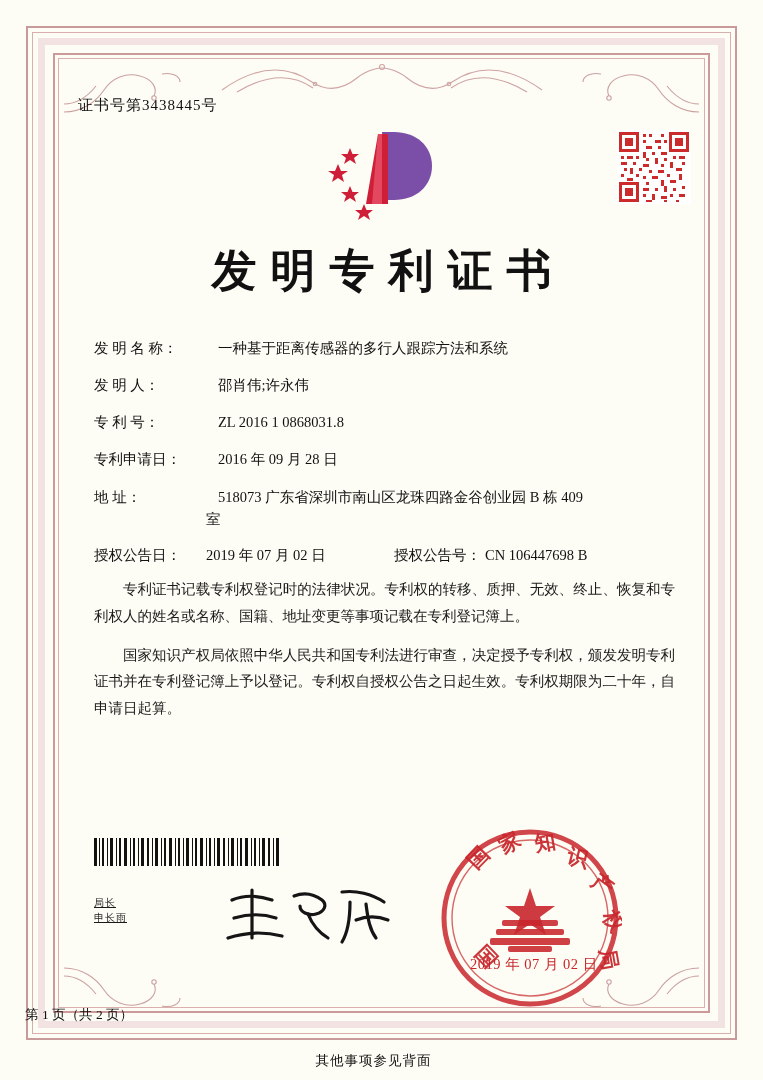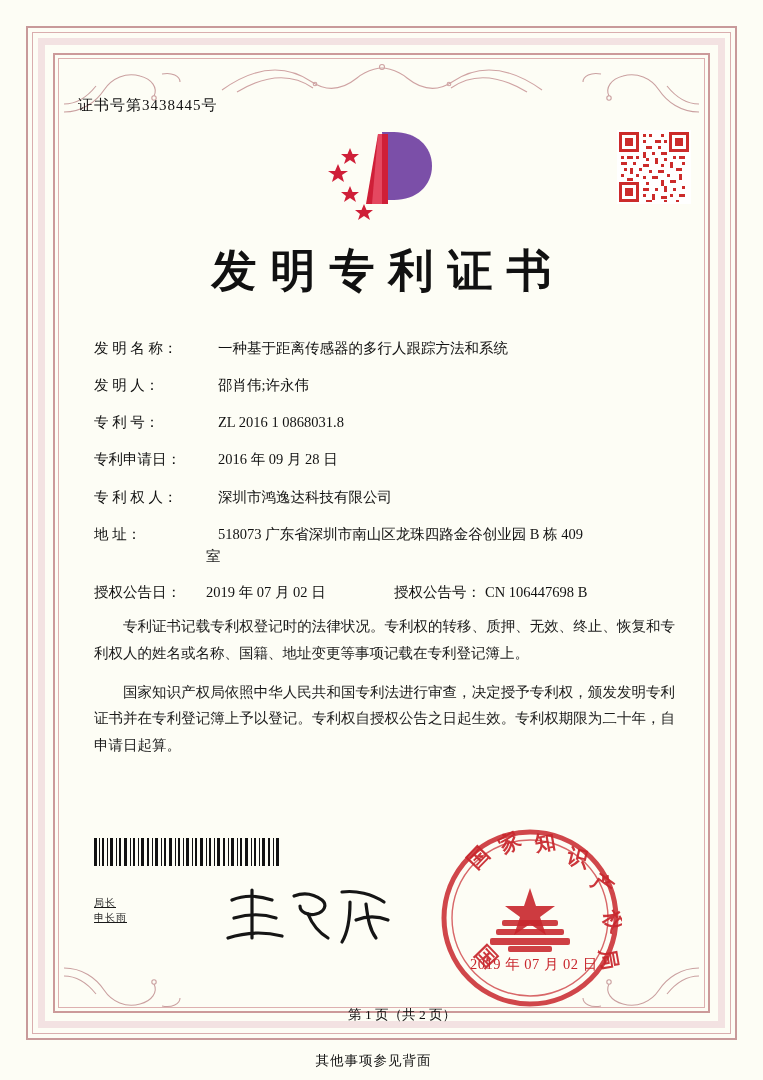--- a/index.html
+++ b/index.html
@@ -224,24 +224,24 @@
     position: absolute;
     left: 470px;
     top: 955px;
     font-size: 14.5px;
     color: #c8262c;
     letter-spacing: 0.5px;
   }
 
   .page-num {
     position: absolute;
-    left: 16px;
+    left: 0;
     right: 0;
     top: 1006px;
-    text-align: center;
+    text-align: left;
     font-size: 13.5px;
     color: #111;
     padding-left: 25px;
   }
 
   .footer-note {
     position: absolute;
     left: 0;
     right: 16px;
     top: 1052px;
@@ -412,24 +412,20 @@
       <div class="field-row">
         <div class="fld-label" style="width:112px;">专 利 号：</div>
         <div class="fld-value">ZL 2016 1 0868031.8</div>
       </div>
 
       <div class="field-row">
         <div class="fld-label" style="width:112px;">专利申请日：</div>
         <div class="fld-value">2016 年 09 月 28 日</div>
       </div>
 
-      <div class="field-row">
-        <div class="fld-label" style="width:112px;">专 利 权 人：</div>
-        <div class="fld-value">深圳市鸿逸达科技有限公司</div>
-      </div>
 
       <div class="field-row" style="margin-bottom:4px;">
         <div class="fld-label" style="width:112px;">地 址：</div>
         <div class="fld-value">518073 广东省深圳市南山区龙珠四路金谷创业园 B 栋 409</div>
       </div>
       <div class="address-2nd" style="margin-top:0; padding-left:134px;">室</div>
 
       <div class="two-col">
         <div class="col1">
           <div class="fld-label" style="width:112px;">授权公告日：</div>

